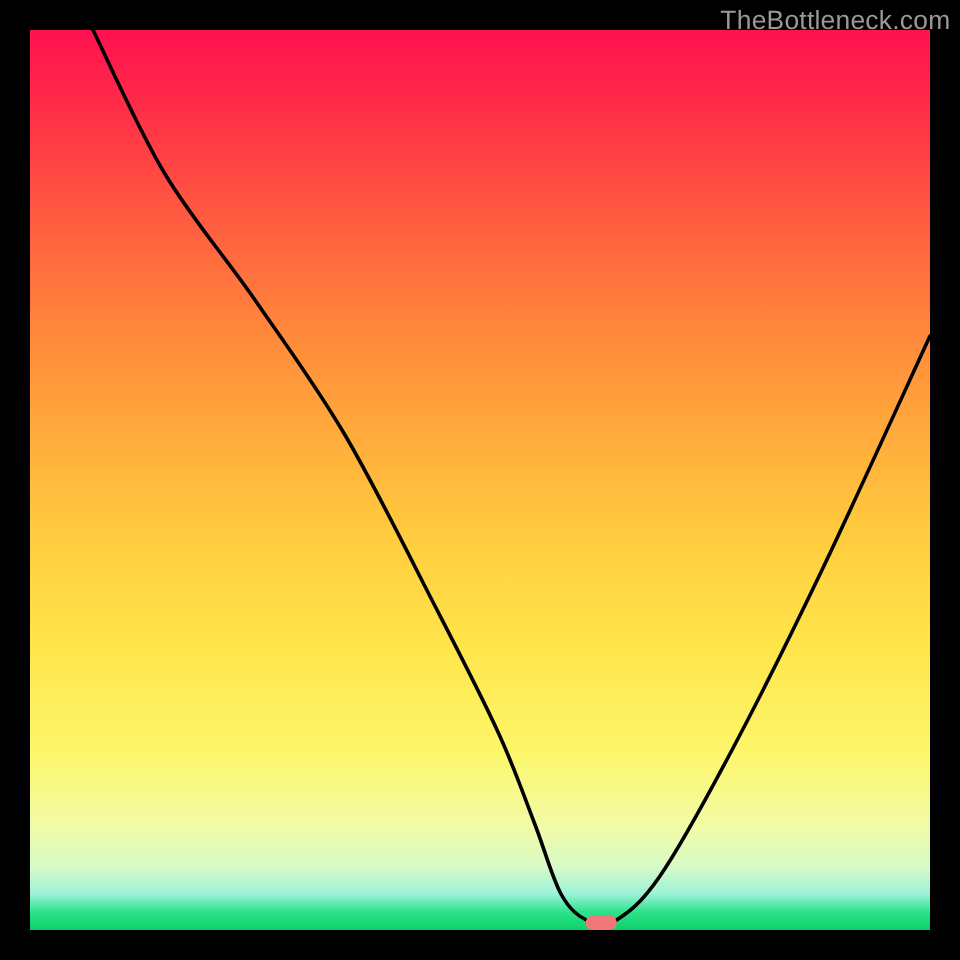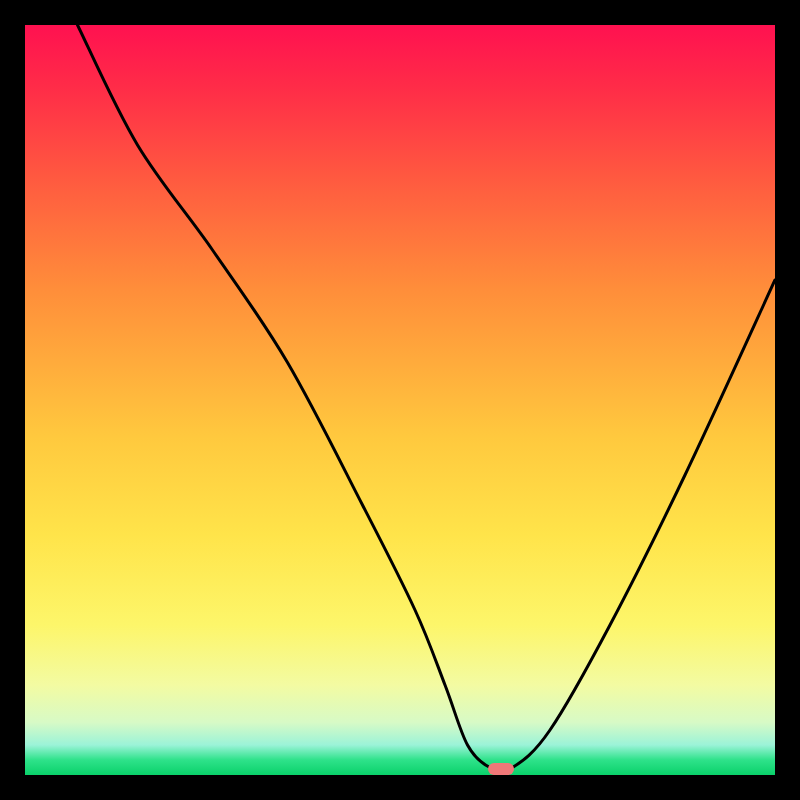--- a/index.html
+++ b/index.html
@@ -58,19 +58,20 @@
     width: 26px;
     height: 12px;
     background: #f07878;
     border-radius: 6px;
   }
 </style>
 </head>
 <body>
 
 <div class="chart-container">
+  <div class="watermark">TheBottleneck.com</div>
   <div class="plot-area">
     <svg class="curve" viewBox="0 0 750 750" preserveAspectRatio="none">
       <path id="curve-path" d="M 52.50000000000001 0 C 62.5 20.0, 90.0 82.5, 112.5 120.0 C 135.0 157.5, 162.5 188.8, 187.5 225.0 C 212.5 261.3, 237.5 295.0, 262.5 337.5 C 287.5 380.0, 316.3 438.8, 337.5 480.0 C 358.8 521.3, 376.3 555.0, 390.0 585.0 C 403.8 615.0, 411.3 637.5, 420.0 660.0 C 428.8 682.5, 435.0 706.3, 442.5 720.0 C 450.0 733.8, 457.5 738.8, 465.0 742.5 C 472.5 746.3, 477.5 748.8, 487.5 742.5 C 497.5 736.3, 508.8 728.8, 525.0 705.0 C 541.3 681.3, 562.5 642.5, 585.0 600.0 C 607.5 557.5, 632.5 507.5, 660.0 450.0 C 687.5 392.5, 735.0 287.5, 750.0 255.0" stroke="#000" stroke-width="3" fill="none" stroke-linejoin="round" stroke-linecap="round"></path>
     </svg>
     <div class="marker" id="min-marker" style="left: 463.25px; top: 738.25px;"></div>
   </div>
 </div>
 
 </body></html>

